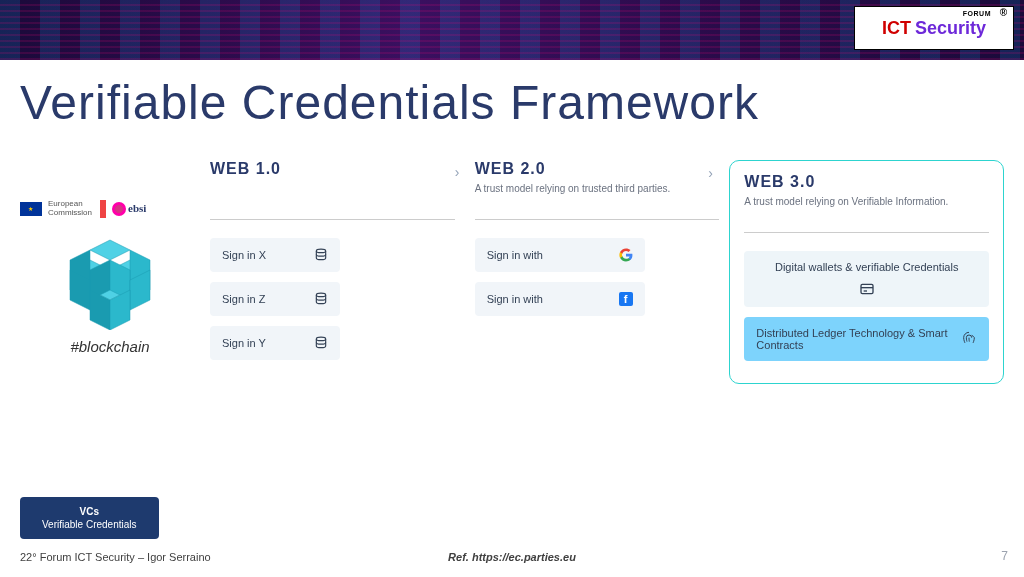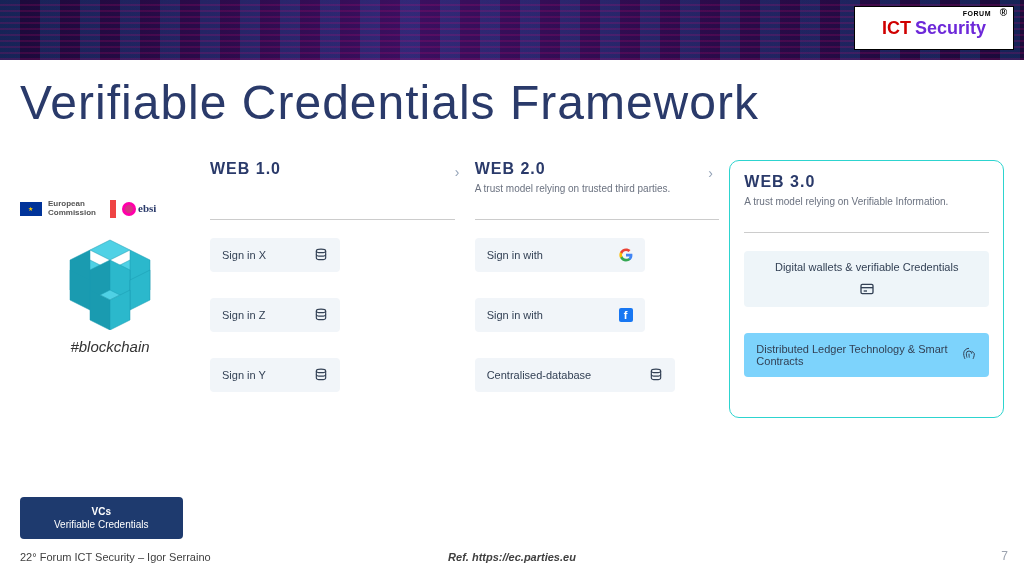--- a/index.html
+++ b/index.html
@@ -23,25 +23,25 @@
   .ebsi-logo .txt { font-size: 11px; color: #2a3a6a; font-weight: 600; }
   .cube-graphic { width: 120px; height: 100px; margin: 10px auto 8px auto; position: relative; }
   .hashtag { text-align: center; font-style: italic; font-size: 15px; color: #333; }
   .columns { flex: 1; display: flex; gap: 0; }
   .col { flex: 1; padding: 0 10px; position: relative; }
   .col-header { padding-bottom: 10px; border-bottom: 1px solid #ccc; margin-bottom: 18px; min-height: 60px; }
   .col-title { font-size: 16px; font-weight: 600; color: #2a3a6a; letter-spacing: 1px; margin-bottom: 4px; }
   .col-sub { font-size: 10px; color: #6b7280; line-height: 1.3; }
   .col.highlight { border: 1.5px solid #2dd4cf; border-radius: 10px; padding: 12px 14px; }
   .col.highlight .col-title { font-weight: 700; }
-  .item { background: #f1f5f9; border-radius: 4px; padding: 10px 12px; margin-bottom: 26px; font-size: 11px; color: #334155; display: flex; align-items: center; justify-content: space-between; gap: 8px; }
+  .item { background: #f1f5f9; border-radius: 4px; padding: 10px 12px; margin-bottom: 10px; font-size: 11px; color: #334155; display: flex; align-items: center; justify-content: space-between; gap: 8px; }
   .item .label { flex: 1; }
   .chevron { position: absolute; top: 4px; left: -10px; font-size: 14px; color: #94a3b8; }
   .icon { flex-shrink: 0; display: inline-flex; }
-  .btn-legend { position: absolute; bottom: 38px; left: 20px; background: #1e3a6e; color: #fff; border-radius: 4px; padding: 8px 34px; text-align: center; font-size: 10px; line-height: 1.3; }
+  .btn-legend { position: absolute; bottom: 38px; left: 20px; background: #1e3a6e; color: #fff; border-radius: 4px; padding: 8px 22px; text-align: center; font-size: 10px; line-height: 1.3; }
   .btn-legend .top { font-weight: 600; }
   .footer-left { position: absolute; bottom: 14px; left: 20px; font-size: 11px; color: #404040; }
   .footer-center { position: absolute; bottom: 14px; left: 50%; transform: translateX(-50%); font-size: 11px; font-style: italic; font-weight: 600; color: #404040; }
   .footer-right { position: absolute; bottom: 14px; right: 16px; font-size: 12px; color: #9ca3af; }
   .google-dots { display:inline-flex; gap:1px; }
 </style>
 </head>
 <body>
 
 <div class="slide">
@@ -55,21 +55,21 @@
     </div>
   </div>
 
   <h1 class="title">Verifiable Credentials Framework</h1>
 
   <div class="content">
 
     <div class="left-col">
       <div class="eu-logos">
         <span class="eu-flag"></span>
-        <span style="white-space:pre-line; border-right:6px solid #ef4444; padding-right:14px; line-height:1.1;font-weight:bold;">European
+        <span style="white-space:pre-line; border-right:6px solid #ef4444; padding-right:8px; line-height:1.1;">European
 Commission</span>
         <span class="ebsi-logo">
           <span class="bubble"></span>
           <span class="txt">ebsi</span>
         </span>
       </div>
       <div class="cube-graphic">
         <svg viewBox="0 0 120 100" width="120" height="100">
           <g fill="#2bb8cc" stroke="#1a9bb0" stroke-width="0.5">
             <polygon points="40,20 60,10 80,20 60,30" fill="#4fd1e5"></polygon>
@@ -143,30 +143,20 @@
                 <path fill="#34A853" d="M12 23c3.1 0 5.7-1 7.6-2.8l-3.7-2.8c-1 .7-2.4 1.1-3.9 1.1-3 0-5.5-2-6.4-4.7H1.8v2.9C3.7 20.4 7.5 23 12 23z"></path>
                 <path fill="#FBBC05" d="M5.6 13.8c-.2-.7-.4-1.4-.4-2.1s.1-1.5.4-2.1V6.7H1.8C1 8.3.6 10.1.6 12s.4 3.7 1.2 5.3l3.8-2.9z"></path>
                 <path fill="#EA4335" d="M12 5.2c1.7 0 3.2.6 4.4 1.7l3.3-3.3C17.7 1.8 15.1.7 12 .7 7.5.7 3.7 3.3 1.8 7l3.8 2.9C6.5 7.2 9 5.2 12 5.2z"></path>
               </svg>
           </span>
         </div>
         <div class="item" style="max-width:170px;">
           <span class="label">Sign in with</span>
           <span class="icon" style="width:14px;height:14px;background:#1877f2;color:#fff;font-weight:bold;font-size:11px;display:inline-flex;align-items:center;justify-content:center;border-radius:2px;">f</span>
         </div>
-        <div class="item" style="max-width:200px;">
-          <span class="label">Centralised-database</span>
-          <span class="icon">
-              <svg width="14" height="14" viewBox="0 0 24 24" fill="none" stroke="#334155" stroke-width="2">
-                <ellipse cx="12" cy="5" rx="8" ry="3"></ellipse>
-                <path d="M4 5v6c0 1.7 3.6 3 8 3s8-1.3 8-3V5"></path>
-                <path d="M4 11v6c0 1.7 3.6 3 8 3s8-1.3 8-3v-6"></path>
-              </svg>
-            </span>
-        </div>
       </div>
 
       <div class="col highlight">
         <span class="chevron" style="left:-22px;">›</span>
         <div class="col-header">
           <div class="col-title">WEB 3.0</div>
           <div class="col-sub">A trust model relying on Verifiable Information.</div>
         </div>
         <div class="item" style="background:#eef5f9;flex-direction:column;">
           <span class="label">Digital wallets &amp; verifiable Credentials</span>

